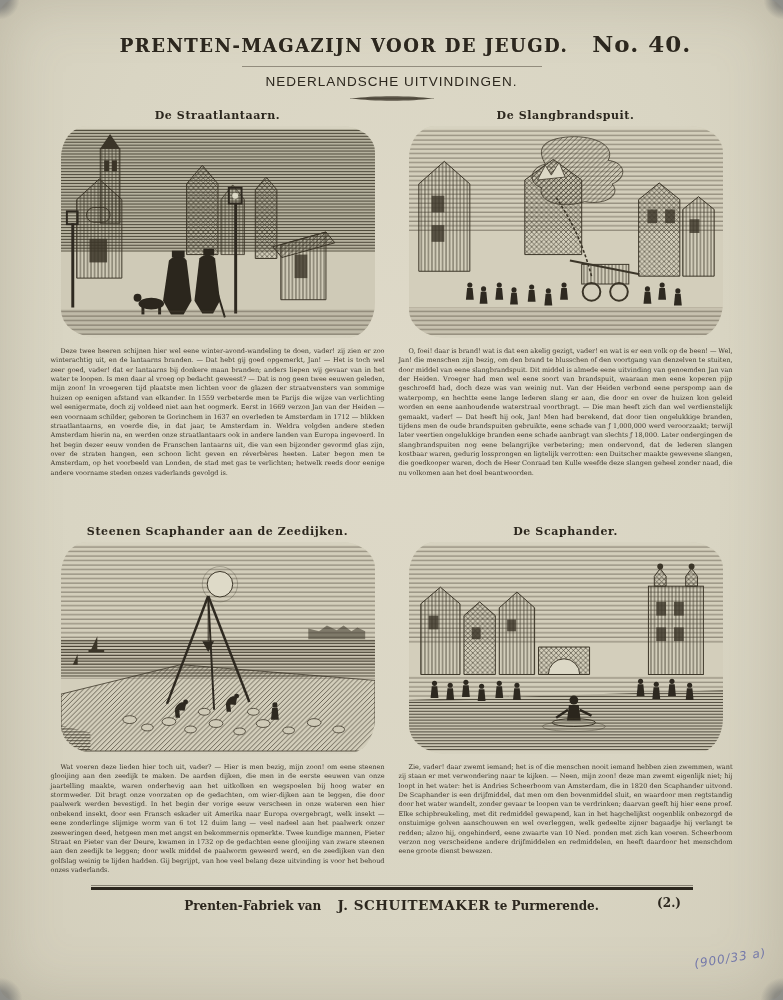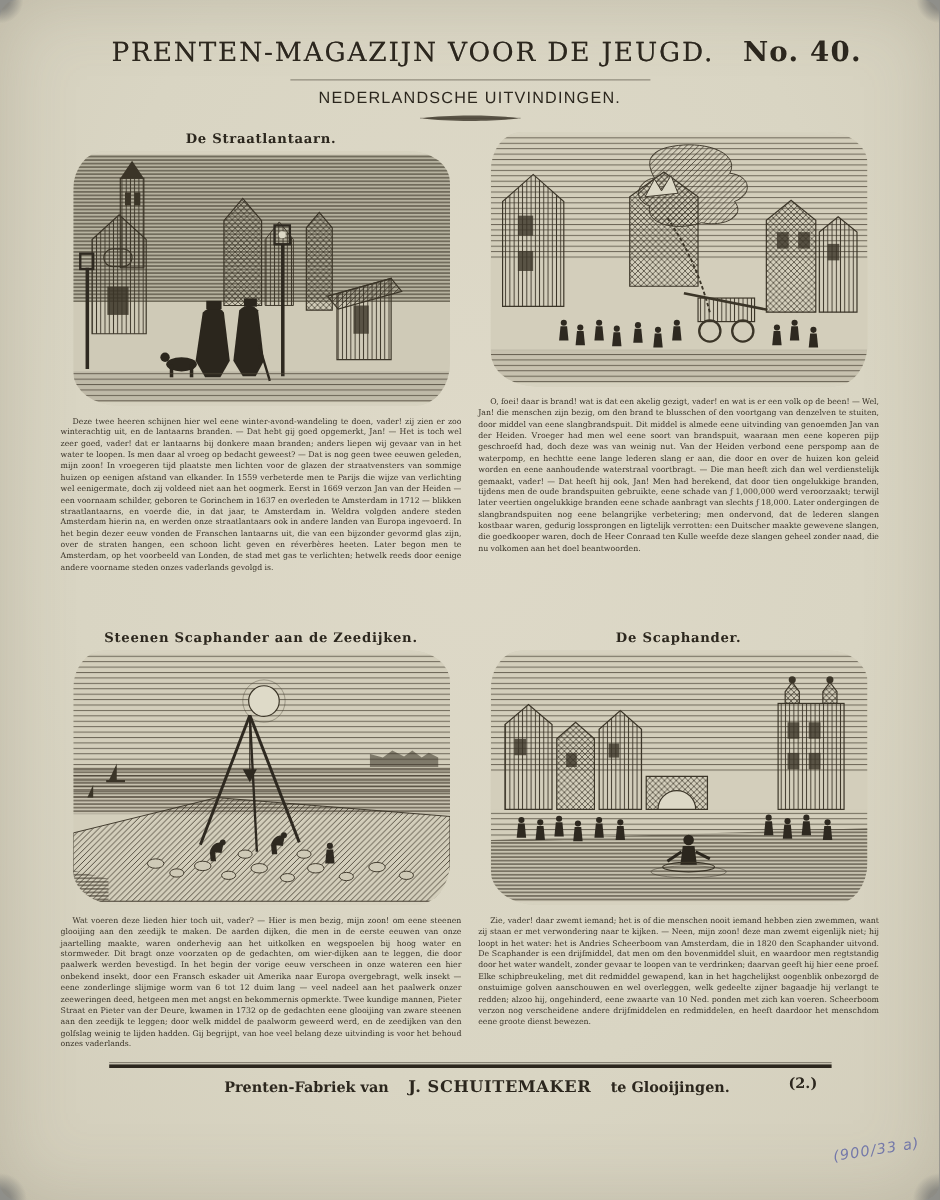--- a/index.html
+++ b/index.html
@@ -22,21 +22,21 @@
       radial-gradient(26px at 783px 0, #92928d 30%, transparent 75%),
       radial-gradient(30px at 0 1000px, #92928d 30%, transparent 75%),
       radial-gradient(30px at 783px 1000px, #92928d 30%, transparent 75%),
       radial-gradient(ellipse at 50% 40%, #ded9c8 0%, var(--paper) 60%, #d2cdba 100%);
     box-shadow: inset 0 0 60px rgba(120,112,90,.25);
     padding-top:30px;
   }
   
   .masthead{display:flex;justify-content:center;align-items:baseline;gap:24px;transform:translateX(14px);}
   .masthead h1{
-    margin:0;font-size:22px;font-weight:normal;letter-spacing:1.5px;color:var(--ink-strong);
+    margin:0;font-size:18px;font-weight:bold;letter-spacing:1.5px;color:var(--ink-strong);
     font-family:"DejaVu Serif", serif;white-space:nowrap;text-shadow:0 0 .4px rgba(44,39,30,.6);
   }
   .masthead .issue{font-size:23px;font-weight:bold;color:var(--ink-strong);letter-spacing:1px;}
   .title-rule{width:300px;border:none;border-top:1px solid rgba(58,52,41,.45);margin:9px auto 7px;}
   .subtitle{
     text-align:center;font-family:"Liberation Sans", sans-serif;font-weight:normal;
     font-size:13.5px;letter-spacing:1px;color:var(--ink-strong);
   }
   .ornament{display:block;margin:5px auto 2px;}
   
@@ -60,21 +60,21 @@
     margin:9px 2px 0;font-size:6.5px;line-height:1.44;text-align:justify;
     text-indent:10px;color:var(--ink);word-spacing:-.2px;
   }
   
   .footer-rule{
     width:602px;margin:10px auto 5px;height:5px;box-sizing:border-box;
     border-top:1px solid rgba(58,52,41,.5);
     border-bottom:3px solid var(--ink-strong);
   }
   .footer-line{position:relative;text-align:center;color:var(--ink-strong);}
-  .footer-line .fp{font-size:12px;font-weight:bold;margin-left:12px;}
+  .footer-line .fp{font-size:12px;font-weight:bold;}
   .footer-line .pub{font-size:13.5px;font-weight:bold;letter-spacing:.5px;margin-left:12px;}
   .footer-line .sheetno{
     position:absolute;right:102px;top:1px;font-size:12px;font-weight:bold;
   }
   .hand-note{
     position:absolute;left:694px;top:951px;transform:rotate(-9deg);
     font-family:"DejaVu Sans", sans-serif;font-style:italic;
     font-size:12px;color:var(--blue);opacity:.8;letter-spacing:1px;white-space:nowrap;
   }
 </style>
@@ -160,20 +160,21 @@
           <rect x="99" y="178" width="3" height="11" fill="#2b261d"></rect>
           <circle cx="78" cy="172" r="4" fill="#2b261d"></circle>
           <rect y="184" width="320" height="26" fill="url(#pHH2)"></rect>
           <rect y="184" width="320" height="26" fill="#3b3528" opacity=".1"></rect>
         </svg>
       </div>
       <p>Deze twee heeren schijnen hier wel eene winter-avond-wandeling te doen, vader! zij zien er zoo winterachtig uit, en de lantaarns branden. — Dat hebt gij goed opgemerkt, Jan! — Het is toch wel zeer goed, vader! dat er lantaarns bij donkere maan branden; anders liepen wij gevaar van in het water te loopen. Is men daar al vroeg op bedacht geweest? — Dat is nog geen twee eeuwen geleden, mijn zoon! In vroegeren tijd plaatste men lichten voor de glazen der straatvensters van sommige huizen op eenigen afstand van elkander. In 1559 verbeterde men te Parijs die wijze van verlichting wel eenigermate, doch zij voldeed niet aan het oogmerk. Eerst in 1669 verzon Jan van der Heiden — een voornaam schilder, geboren te Gorinchem in 1637 en overleden te Amsterdam in 1712 — blikken straatlantaarns, en voerde die, in dat jaar, te Amsterdam in. Weldra volgden andere steden Amsterdam hierin na, en werden onze straatlantaars ook in andere landen van Europa ingevoerd. In het begin dezer eeuw vonden de Franschen lantaarns uit, die van een bijzonder gevormd glas zijn, over de straten hangen, een schoon licht geven en réverbères heeten. Later begon men te Amsterdam, op het voorbeeld van Londen, de stad met gas te verlichten; hetwelk reeds door eenige andere voorname steden onzes vaderlands gevolgd is.</p>
     </div>
 
     <div class="cell">
+      <h2>De Slangbrandspuit.</h2>
       <div class="illo" role="img" aria-label="Woodcut of a town fire: townsfolk work a hose fire engine while smoke rises above the gabled houses">
         <svg viewBox="0 0 320 210">
           <rect width="320" height="210" fill="#d3cebb"></rect>
           <rect width="320" height="105" fill="url(#pHH2)"></rect>
           <path d="M150 10c30-7 62 4 53 22 18 2 20 18 4 24 10 12-8 22-28 18-24 8-48 0-44-14-16-6-10-22 4-24-8-14-4-22 11-26z" fill="url(#pHD)" stroke="#3b3528" stroke-width=".8"></path>
           <path d="M10 145V56l26-23 26 23v89z" fill="url(#pHV)" stroke="#3b3528"></path>
           <rect x="23" y="68" width="13" height="17" fill="#3b3528" opacity=".8"></rect>
           <rect x="23" y="98" width="13" height="17" fill="#3b3528" opacity=".8"></rect>
           <path d="M118 128V52l29-21 29 21v76z" fill="url(#pHX)" stroke="#3b3528"></path>
           <path d="M131 52l8-15 6 10 8-13 6 15z" fill="#dcd8c6" stroke="#3b3528" stroke-width=".8"></path>
@@ -290,18 +291,18 @@
           <ellipse cx="168" cy="181" rx="22" ry="4" fill="none" stroke="#3b3528" stroke-width="1"></ellipse>
           <ellipse cx="168" cy="185" rx="32" ry="5" fill="none" stroke="#3b3528" stroke-width=".7" opacity=".6"></ellipse>
         </svg>
       </div>
       <p>Zie, vader! daar zwemt iemand; het is of die menschen nooit iemand hebben zien zwemmen, want zij staan er met verwondering naar te kijken. — Neen, mijn zoon! deze man zwemt eigenlijk niet; hij loopt in het water: het is Andries Scheerboom van Amsterdam, die in 1820 den Scaphander uitvond. De Scaphander is een drijfmiddel, dat men om den bovenmiddel sluit, en waardoor men regtstandig door het water wandelt, zonder gevaar te loopen van te verdrinken; daarvan geeft hij hier eene proef. Elke schipbreukeling, met dit redmiddel gewapend, kan in het hagchelijkst oogenblik onbezorgd de onstuimige golven aanschouwen en wel overleggen, welk gedeelte zijner bagaadje hij verlangt te redden; alzoo hij, ongehinderd, eene zwaarte van 10 Ned. ponden met zich kan voeren. Scheerboom verzon nog verscheidene andere drijfmiddelen en redmiddelen, en heeft daardoor het menschdom eene groote dienst bewezen.</p>
     </div>
   </div>
 
   <div class="footer-rule"></div>
   <div class="footer-line">
-    <span class="fp">Prenten-Fabriek van </span><span class="pub">J. SCHUITEMAKER</span><span class="fp"> te Glooijingen.</span>
+    <span class="fp">Prenten-Fabriek van </span><span class="pub">J. SCHUITEMAKER</span><span class="fp"> te Purmerende.</span>
     <span class="sheetno">(2.)</span>
   </div>
 
   <div class="hand-note">(900/33 a)</div>
 </div>
 
 </body></html>

